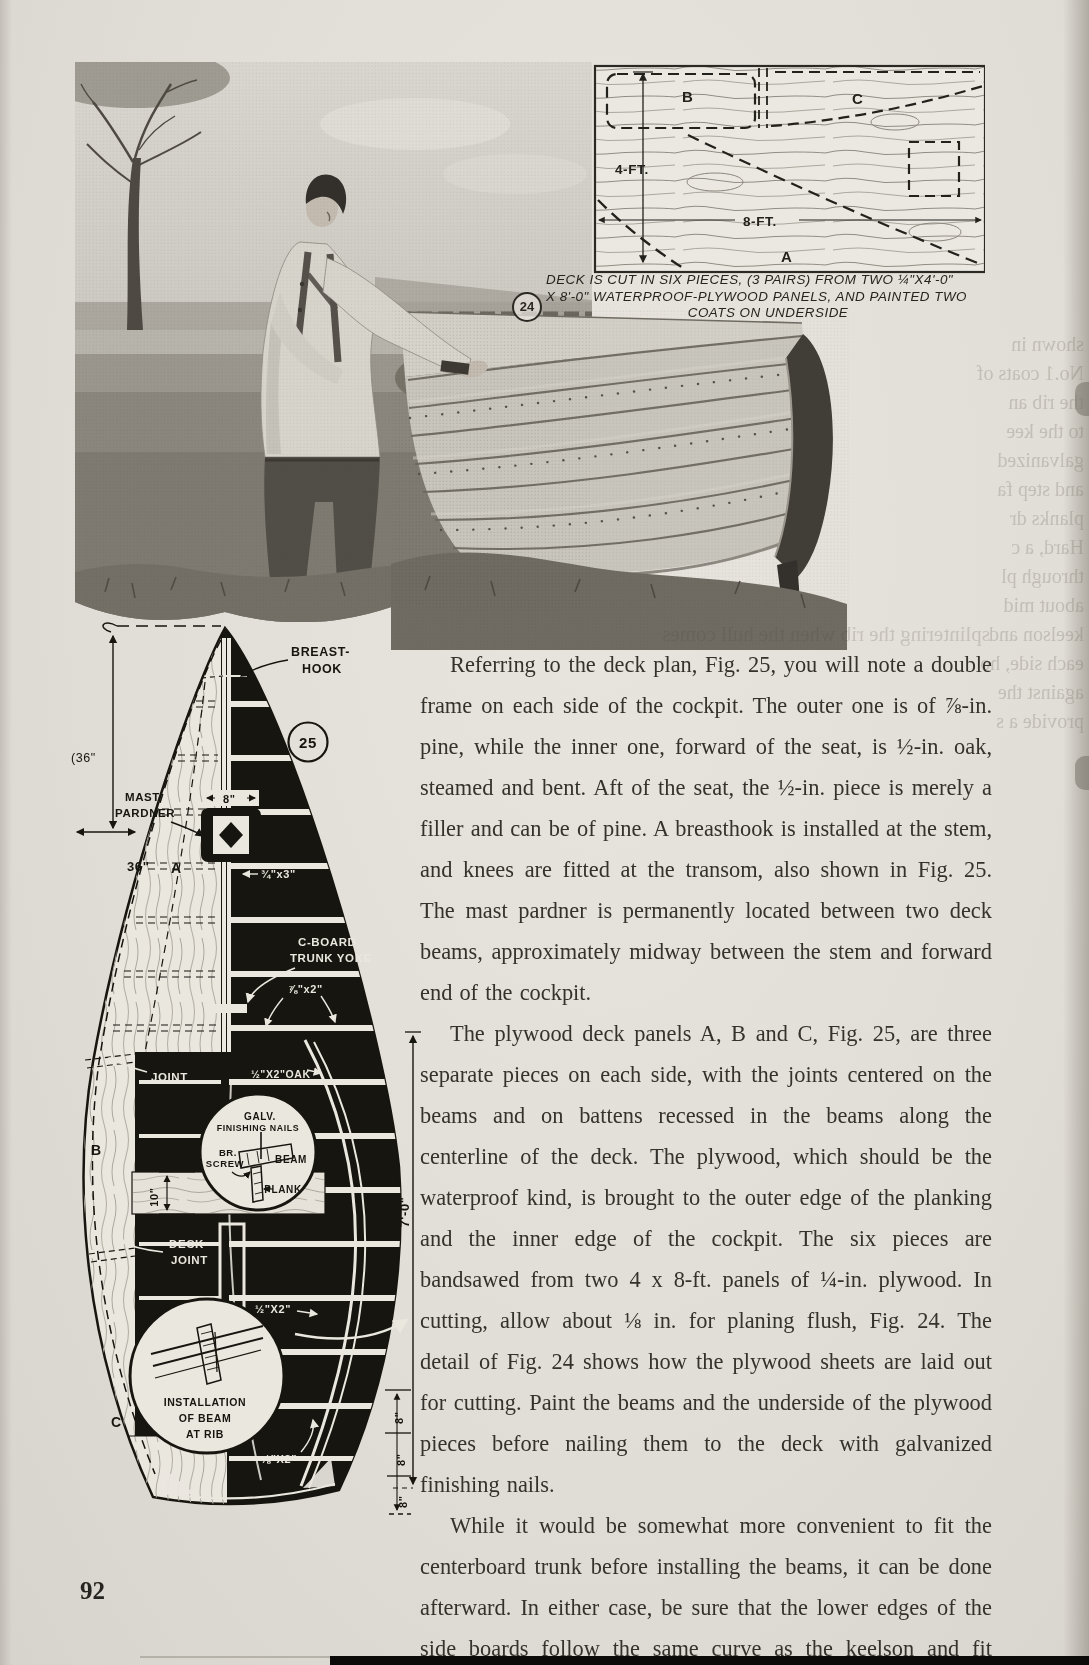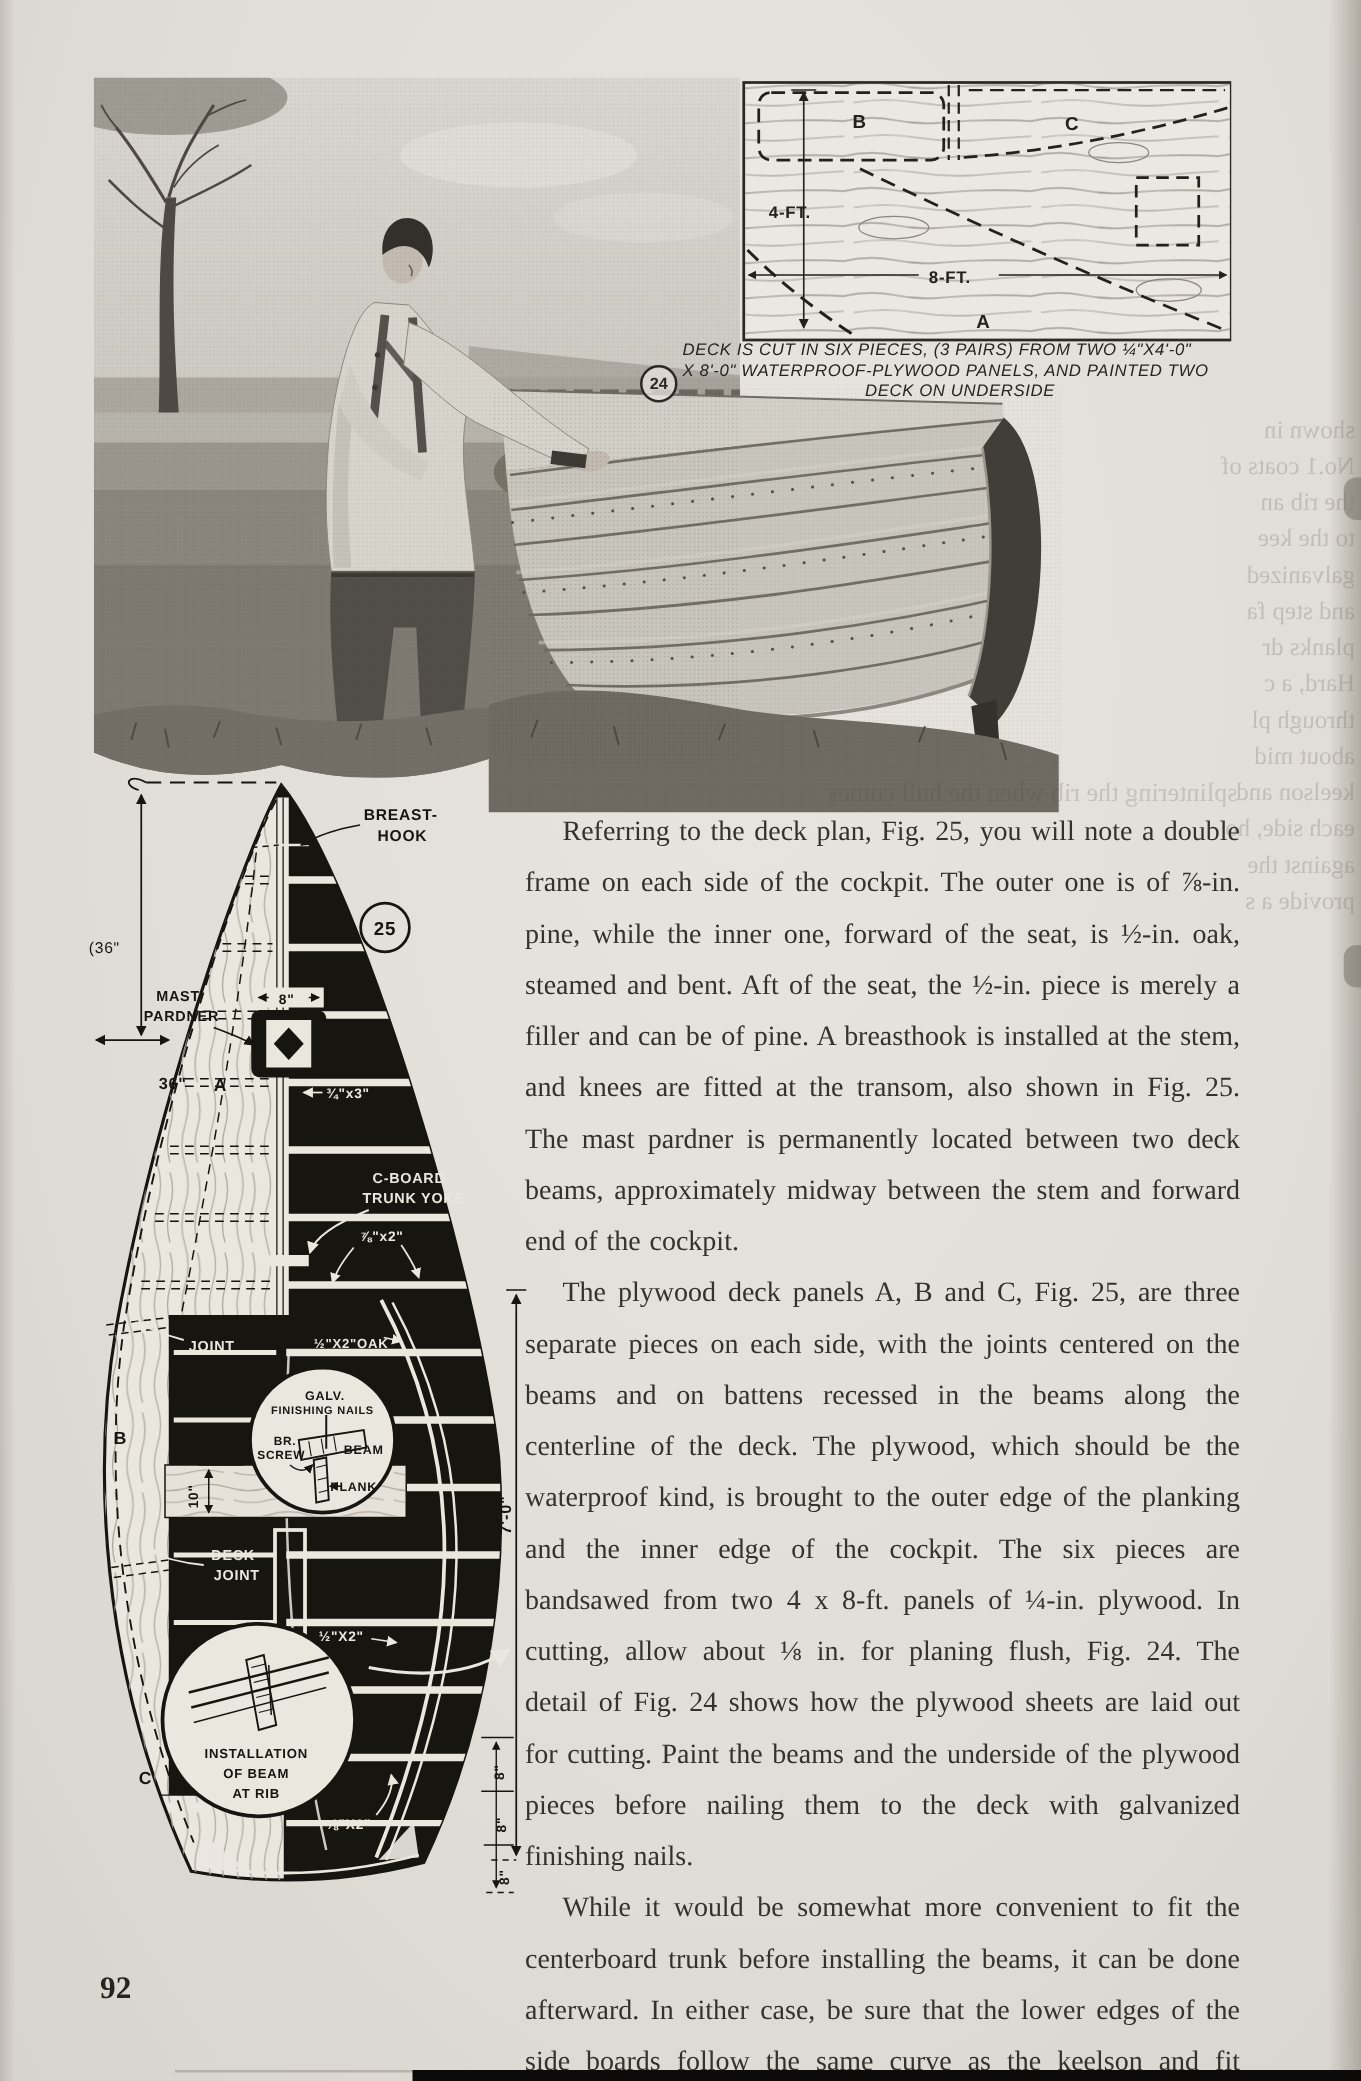--- a/index.html
+++ b/index.html
@@ -194,21 +194,21 @@
       <text x="540" y="112" font-size="13.5" class="hb" fill="#23211c">4-FT.</text>
       <text x="668" y="164" font-size="13.5" class="hb" fill="#23211c">8-FT.</text>
     </g>
   </svg>
 
   <div class="caption24">
     <span class="fig-badge">24</span>
     <div class="cap-lines">
       <span>DECK IS CUT IN SIX PIECES, (3 PAIRS) FROM TWO ¼"X4'-0"</span>
       <span>X 8'-0" WATERPROOF-PLYWOOD PANELS, AND PAINTED TWO</span>
-      <span class="c">DECK ON UNDERSIDE</span>
+      <span class="c">COATS ON UNDERSIDE</span>
     </div>
   </div>
 
   <svg class="plan-svg" width="380" height="925" viewBox="0 0 380 925">
     <defs>
       <pattern id="pv" width="22" height="64" patternUnits="userSpaceOnUse">
         <path d="M5,0 q5,16 0,32 q-5,16 0,32" fill="none" stroke="#b5b1a7" stroke-width="1.1"></path>
         <path d="M15,6 q4,14 0,28 q-4,14 0,28" fill="none" stroke="#aba79d" stroke-width="1"></path>
       </pattern>
       <pattern id="pvh" width="64" height="22" patternUnits="userSpaceOnUse" patternTransform="rotate(0)">

